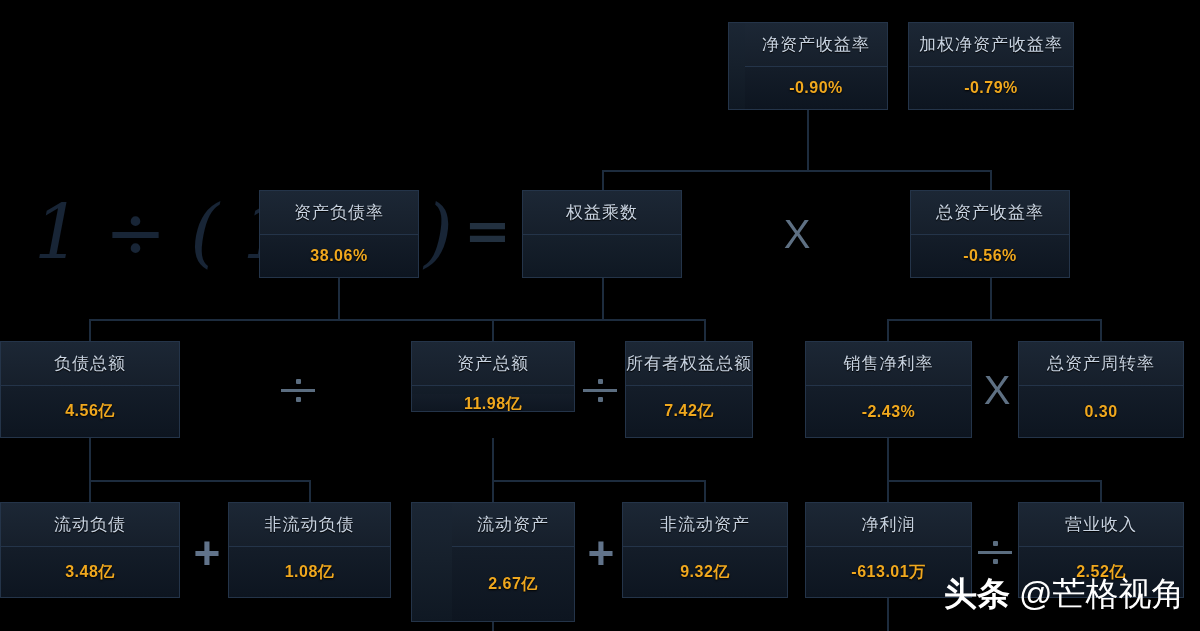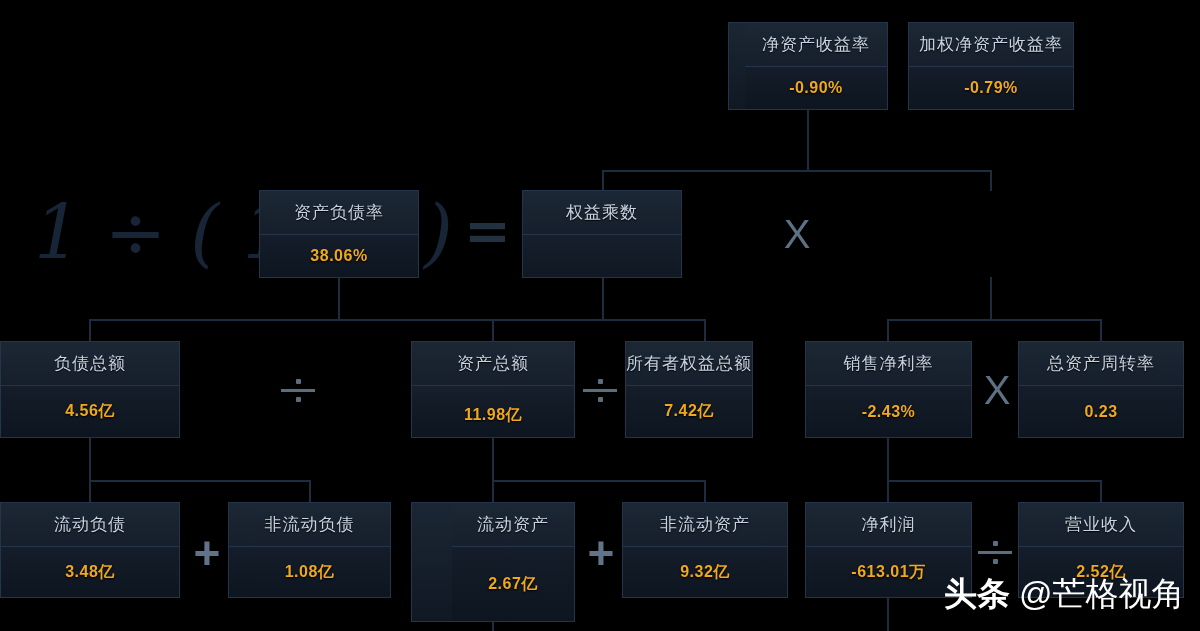--- a/index.html
+++ b/index.html
@@ -208,33 +208,37 @@
     <div class="title">资产负债率</div>
     <div class="value">38.06%</div>
   </div>
 
   <div class="node" style="left:522px; top:190px; width:160px; height:88px;">
     <div class="title">权益乘数</div>
   </div>
 
   <div class="op op-x" style="left:775px; top:212px; width:44px; height:44px;">X</div>
 
+  <div class="node" style="left:910px; top:190px; width:160px; height:88px;">
+    <div class="title">总资产收益率</div>
+    <div class="value">-0.56%</div>
+  </div>
 
   <div class="node" style="left:0px; top:341px; width:180px; height:97px;">
     <div class="title">负债总额</div>
     <div class="value">4.56亿</div>
   </div>
 
   <div class="op op-div" style="left:278px; top:370px; width:40px; height:40px;">
     <i></i>
     <b></b>
     <i></i>
   </div>
 
-  <div class="node" style="left:411px; top:341px; width:164px; height:97px;gap:8px;">
+  <div class="node" style="left:411px; top:341px; width:164px; height:71px;gap:8px;">
     <div class="title">资产总额</div>
     <div class="value">11.98亿</div>
   </div>
 
   <div class="op op-div" style="left:580px; top:370px; width:40px; height:40px;">
     <i></i>
     <b></b>
     <i></i>
   </div>
 
@@ -245,21 +249,21 @@
 
   <div class="node" style="left:805px; top:341px; width:167px; height:97px;">
     <div class="title">销售净利率</div>
     <div class="value">-2.43%</div>
   </div>
 
   <div class="op op-x" style="left:975px; top:368px; width:44px; height:44px;">X</div>
 
   <div class="node" style="left:1018px; top:341px; width:166px; height:97px;">
     <div class="title">总资产周转率</div>
-    <div class="value">0.23</div>
+    <div class="value">0.30</div>
   </div>
 
   <div class="node" style="left:0px; top:502px; width:180px; height:96px;">
     <div class="title">流动负债</div>
     <div class="value">3.48亿</div>
   </div>
 
   <div class="op op-plus" style="left:186px; top:532px; width:42px; height:42px;">+</div>
 
   <div class="node" style="left:228px; top:502px; width:163px; height:96px;">

